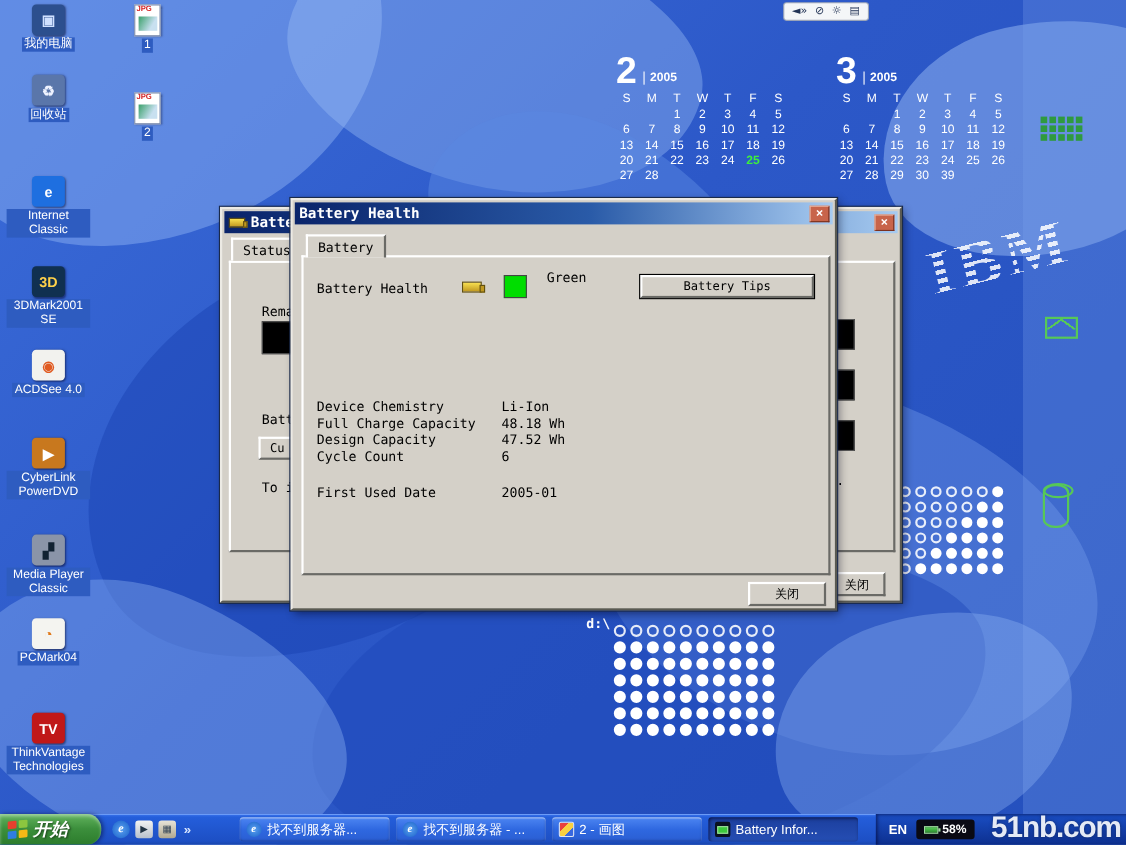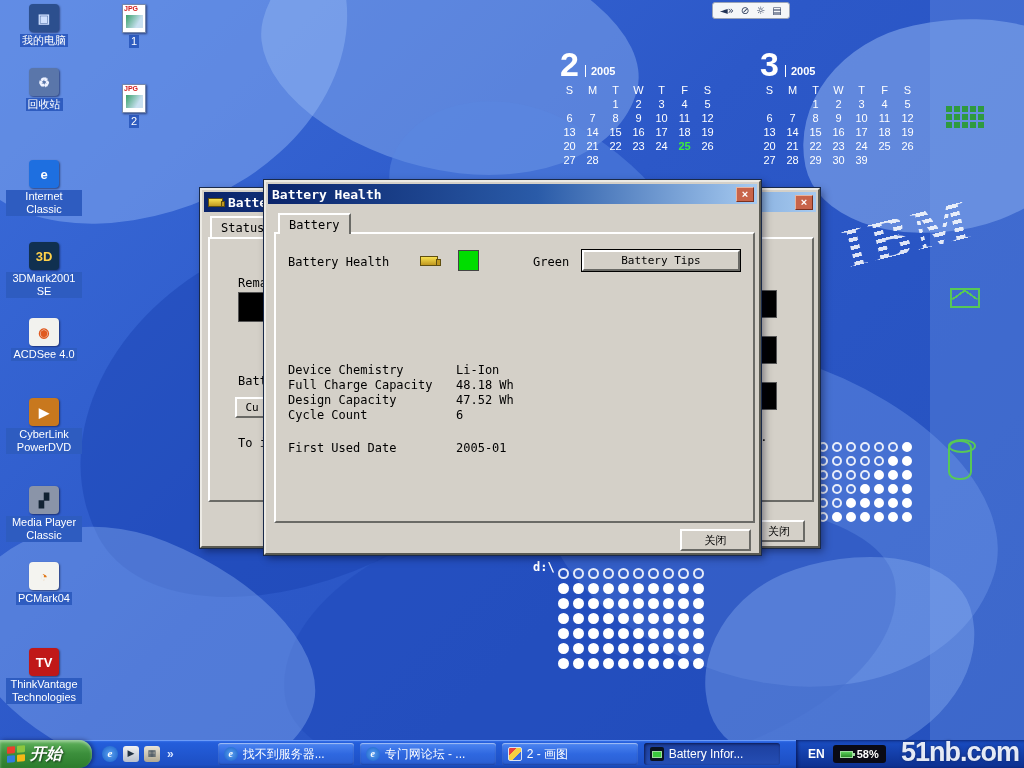--- a/index.html
+++ b/index.html
@@ -469,21 +469,21 @@
     <div class="titlebar" data-interactable="true">
       <span class="tb-text" data-interactable="false">Battery Health</span>
       <span class="title-close" data-interactable="true">×</span>
     </div>
     <div class="tab" style="left:12px;top:31px;" data-interactable="true">Battery</div>
     <div class="tabframe" style="left:8px;top:50px;width:481px;height:291px;" data-interactable="false"></div>
 
     <div class="dlg-text" style="left:22px;top:73px;" data-interactable="false">Battery Health</div>
     <span class="batt-glyph" style="left:154px;top:74px;" data-interactable="false"></span>
     <div class="status-square" style="left: 192px; top: 68px; background: rgb(0, 221, 0);" data-interactable="false"></div>
-    <div class="dlg-text" style="left:231px;top:73px;margin-left:36px;" data-interactable="false">Green</div>
+    <div class="dlg-text" style="left:231px;top:63px;" data-interactable="false">Green</div>
     <div class="btn btn-default" style="left:316px;top:68px;width:158px;height:21px;" data-interactable="true">Battery Tips</div>
 
 
     <div class="fields" style="left:22px;top:181px;" data-interactable="false">
         <div class="field-row" data-interactable="false">
           <div class="field-label" data-interactable="false">Device Chemistry</div>
           <div class="field-value" data-interactable="false">Li-Ion</div>
         </div>
         <div class="field-row" data-interactable="false">
           <div class="field-label" data-interactable="false">Full Charge Capacity</div>
@@ -521,21 +521,21 @@
         <span class="ql-icon ql-show-desktop" data-interactable="true">▦</span>
         <span class="ql-chevron" data-interactable="true">»</span>
       </div>
     <div class="tasks" data-interactable="false">
         <div class="task-btn" data-interactable="true">
           <span class="task-icon ti-ie" data-interactable="false">e</span>
           <span class="task-label" data-interactable="false">找不到服务器...</span>
         </div>
         <div class="task-btn" data-interactable="true">
           <span class="task-icon ti-ie" data-interactable="false">e</span>
-          <span class="task-label" data-interactable="false">专门网论坛 - ...</span>
+          <span class="task-label" data-interactable="false">找不到服务器 - ...</span>
         </div>
         <div class="task-btn" data-interactable="true">
           <span class="task-icon ti-paint" data-interactable="false"></span>
           <span class="task-label" data-interactable="false">2 - 画图</span>
         </div>
         <div class="task-btn active" data-interactable="true">
           <span class="task-icon ti-battery" data-interactable="false"></span>
           <span class="task-label" data-interactable="false">Battery Infor...</span>
         </div>
       </div>

